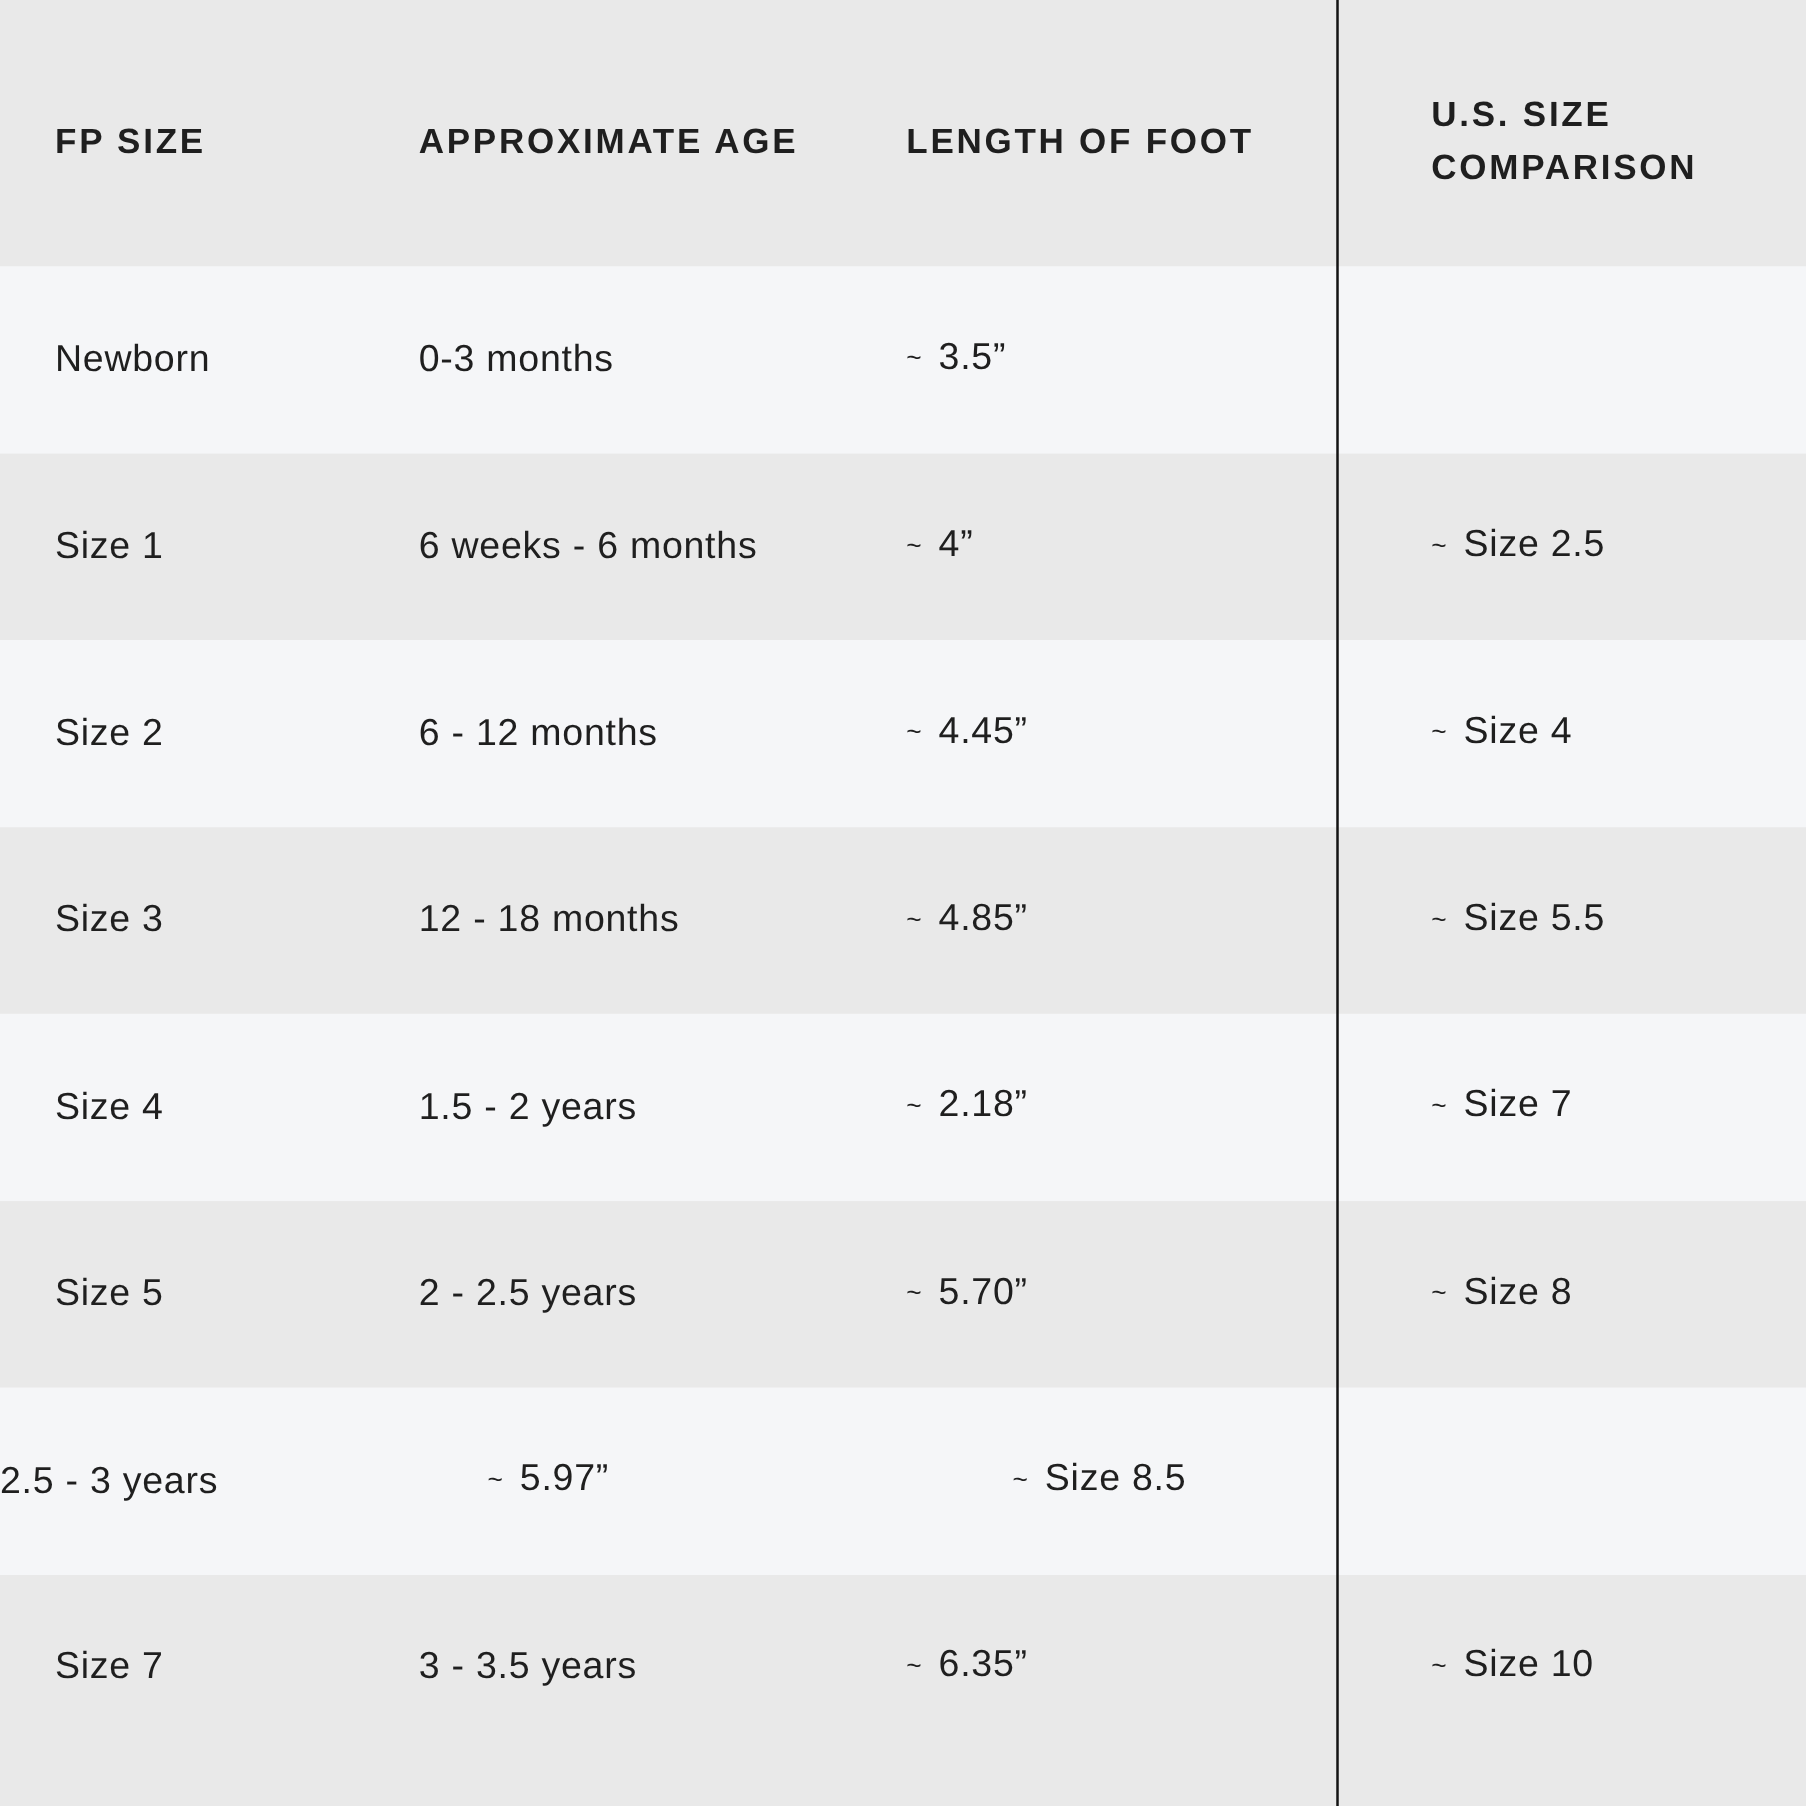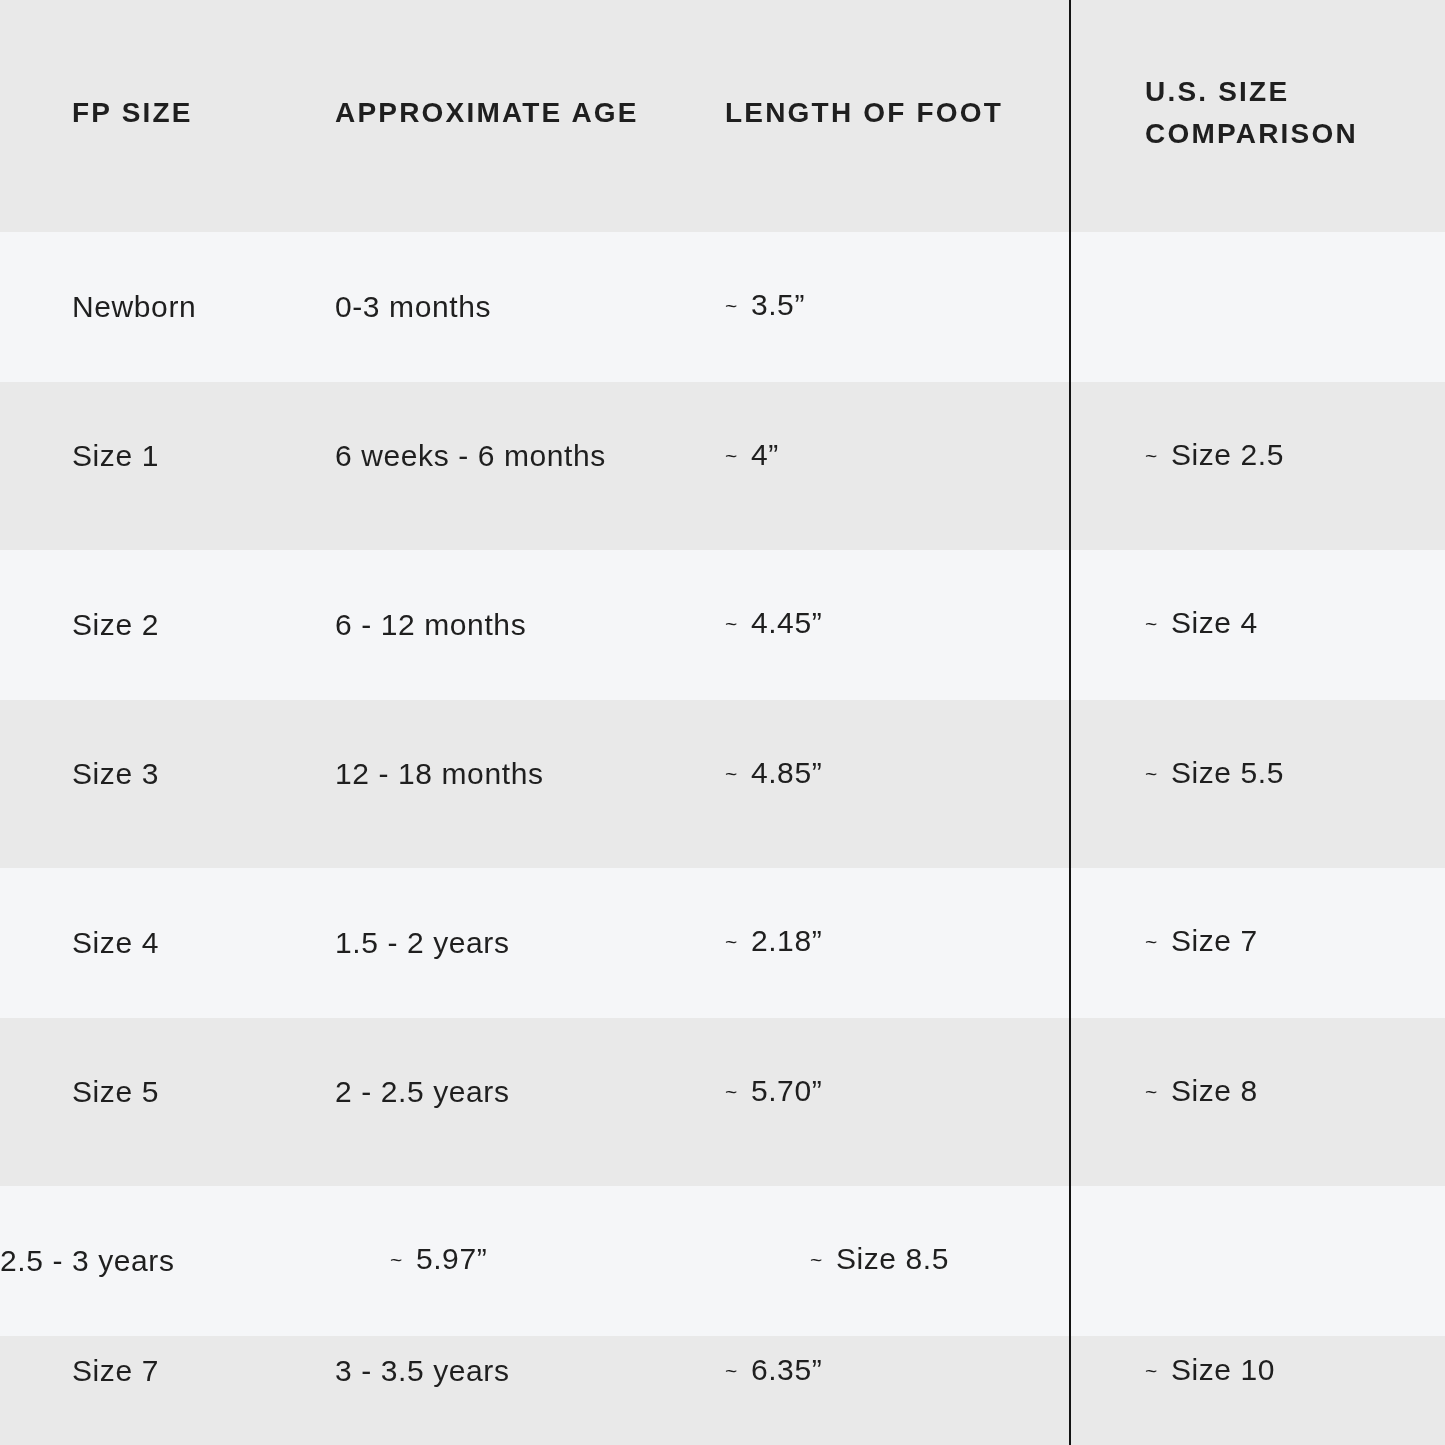--- a/index.html
+++ b/index.html
@@ -29,24 +29,24 @@
     box-sizing: border-box;
     width: 100%;
   }
   .header {
     height: 213px;
     background: #e9e9e9;
     padding-top: 12px;
   }
   .r { height: 149.5px; }
   .last { height: auto; flex: 1; padding-bottom: 38px; }
-  .light { background: #f5f6f8; margin-top: 19px; }
+  .light { background: #f5f6f8; }
   .dark  { background: #e9e9e9; }
   .c  { box-sizing: border-box; }
-  .c1 { width: 335px; padding-left: 72px; }
+  .c1 { width: 335px; padding-left: 44px; }
   .c2 { width: 390px; }
   .c3 { width: 345px; }
   .c4 { flex: 1; padding-left: 75px; }
   .h {
     font-weight: bold;
     font-size: 28px;
     letter-spacing: 2.2px;
     line-height: 42px;
     text-transform: uppercase;
   }

